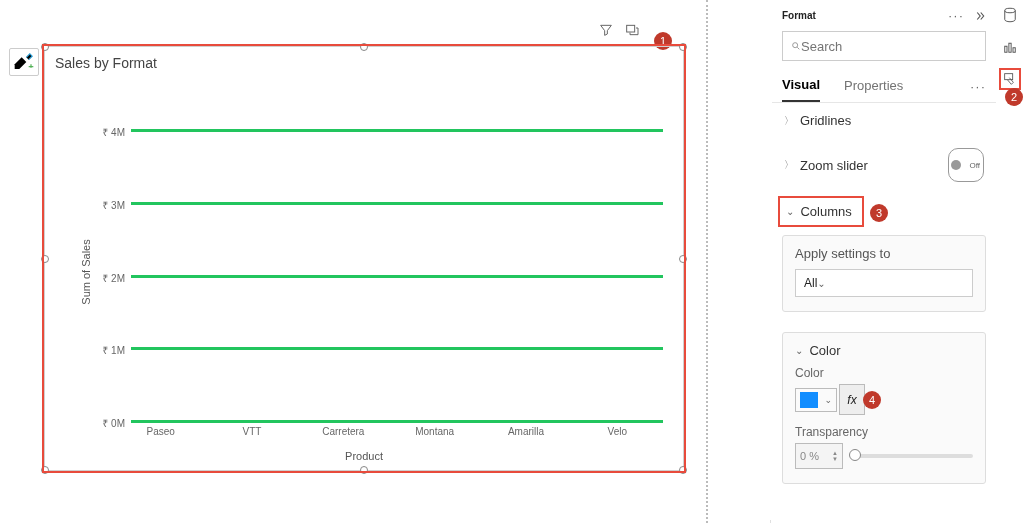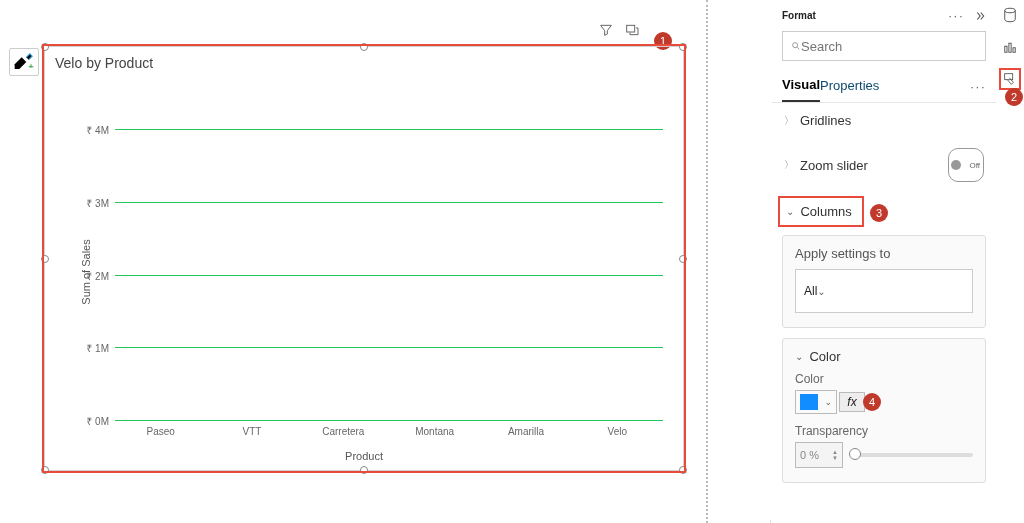--- a/index.html
+++ b/index.html
@@ -111,22 +111,22 @@
   }
   .grid {
     position: absolute;
     left: 60px;
     right: 10px;
     top: 10px;
     bottom: 40px;
   }
   .gridline {
     position: absolute;
-    left: 0; right: 0;
-    border-top: 1px solid #22c55e;
+    left: 16px; right: 0;
+    border-top: 3px solid #22c55e;
   }
   .y-tick {
     position: absolute;
     right: 100%;
     margin-right: 6px;
     transform: translateY(-50%);
     font-size: 10px;
     color: #666;
     white-space: nowrap;
   }
@@ -216,28 +216,28 @@
   .search-box input {
     border: none;
     outline: none;
     flex: 1;
     font-size: 13px;
     color: #555;
   }
   .tabs-row {
     display: flex;
     align-items: center;
-    gap: 0;
+    gap: 24px;
     padding: 2px 10px 0 10px;
     border-bottom: 1px solid #e6e6e6;
   }
   .tab {
     font-size: 13px;
     padding: 6px 0 8px 0;
-    color: #0c4a6e;
+    color: #737373;
     cursor: pointer;
   }
   .tab.active {
     color: #000;
     font-weight: 600;
     border-bottom: 2px solid #333;
   }
   .tab-dots { margin-left: auto; color: #666; letter-spacing: 1px;}
   .card {
     padding: 10px 12px;
@@ -264,32 +264,32 @@
   .toggle .knob {
     width:10px;height:10px;border-radius:50%;background:#999;position:absolute;left:2px;
   }
   .red-outline { border: 2px solid #e84b3c; }
   .columns-hdr {
     margin: 4px 10px 0 6px;
     width: 86px;
     padding: 6px 6px;
   }
   .settings-panel {
-    margin: 8px 10px 10px 10px;
+    margin: 8px 10px 20px 10px;
     border: 1px solid #ddd;
     border-radius: 3px;
     padding: 10px 12px 14px 12px;
     background: #fafafa;
   }
   .settings-panel .hdr { font-size: 13px; margin-bottom: 8px; color:#555;}
   .sub-label { font-size: 12px; color: #666; margin-bottom: 4px; }
   .dropdown {
     border: 1px solid #ccc;
     background: #fff;
-    height: 44px;
+    height: 28px;
     display: flex;
     align-items: center;
     justify-content: flex-start;
     padding: 0 8px;
     font-size: 12px;
   }
   .color-section {
     margin: 0 10px 10px 10px;
     border: 1px solid #ddd;
     border-radius: 3px;
@@ -298,21 +298,21 @@
   }
   .swatch-row { display: flex; align-items: center; gap: 2px; }
   .swatch {
     width: 42px; height: 24px;
     border: 1px solid #bbb;
     display: flex; align-items: center;
   }
   .swatch .sq { width: 18px; height: 16px; background: #118dff; margin-left: 4px; }
   .swatch .dd { margin-left: auto; margin-right: 4px; font-size: 9px; color:#666; }
   .fx-btn {
-    width: 26px; height: 20px;
+    width: 26px; height: 31px;
     border: 1px solid #bbb;
     background:#eee;
     display:flex;align-items:center;justify-content:center;
     font-size: 12px; font-style: italic;
     position: relative;
   }
   .pct-row { display: flex; align-items: center; gap: 10px; margin-top: 4px;}
   .pct-box { width: 48px; height: 26px; border: 1px solid #bbb; background:#f4f4f4; display:flex; align-items:center; padding: 0 4px; font-size: 11px; color:#888; }
   .pct-spin { display:flex;flex-direction:column;margin-left:auto;font-size:6px;line-height:6px;color:#888;}
   .slider-track { flex:1; height:4px; background:#ddd; border-radius:2px; position:relative;}
@@ -355,21 +355,21 @@
           <path d="M4 5h16l-6 8v5l-4 2v-7L4 5z"></path>
         </svg></span>
     <span><svg viewBox="0 0 24 24">
           <rect x="4" y="5" width="12" height="10"></rect>
           <path d="M18 9h3v10H9v-3"></path>
         </svg></span>
   </div>
   <div class="annot-badge" style="top:32px;left:654px;">1</div>
 
   <div class="visual-selected">
-    <div class="chart-title">Velo by Product</div>
+    <div class="chart-title">Sales by Format</div>
     <div class="plot-area">
       <div class="y-label">Sum of Sales</div>
       <div class="x-label">Product</div>
       <div class="grid" id="grid">
         <div class="bars" id="bars">
             <div class="bar-wrap">
               <div class="bar" style="height: 91.1111%; background: rgb(17, 141, 255);"></div>
               <div class="x-tick">Paseo</div>
             </div>
             <div class="bar-wrap">

